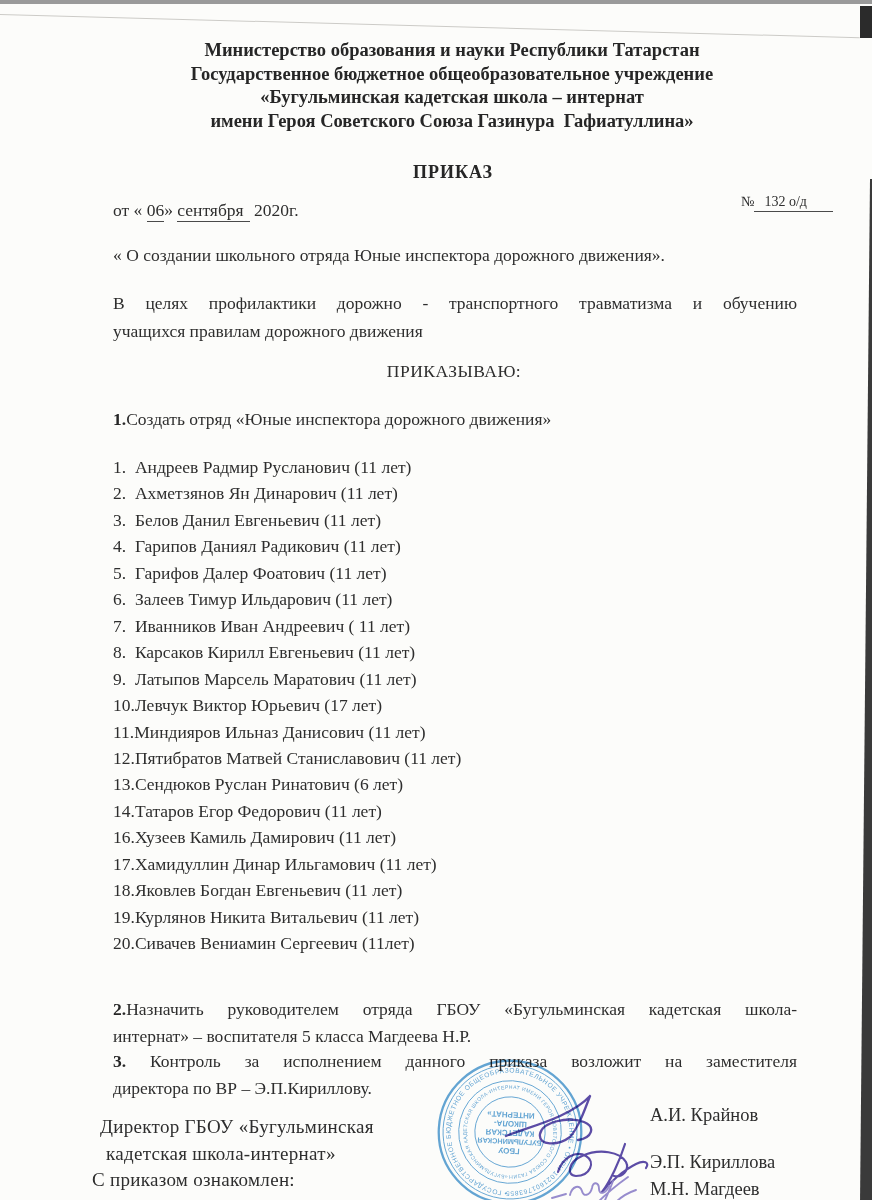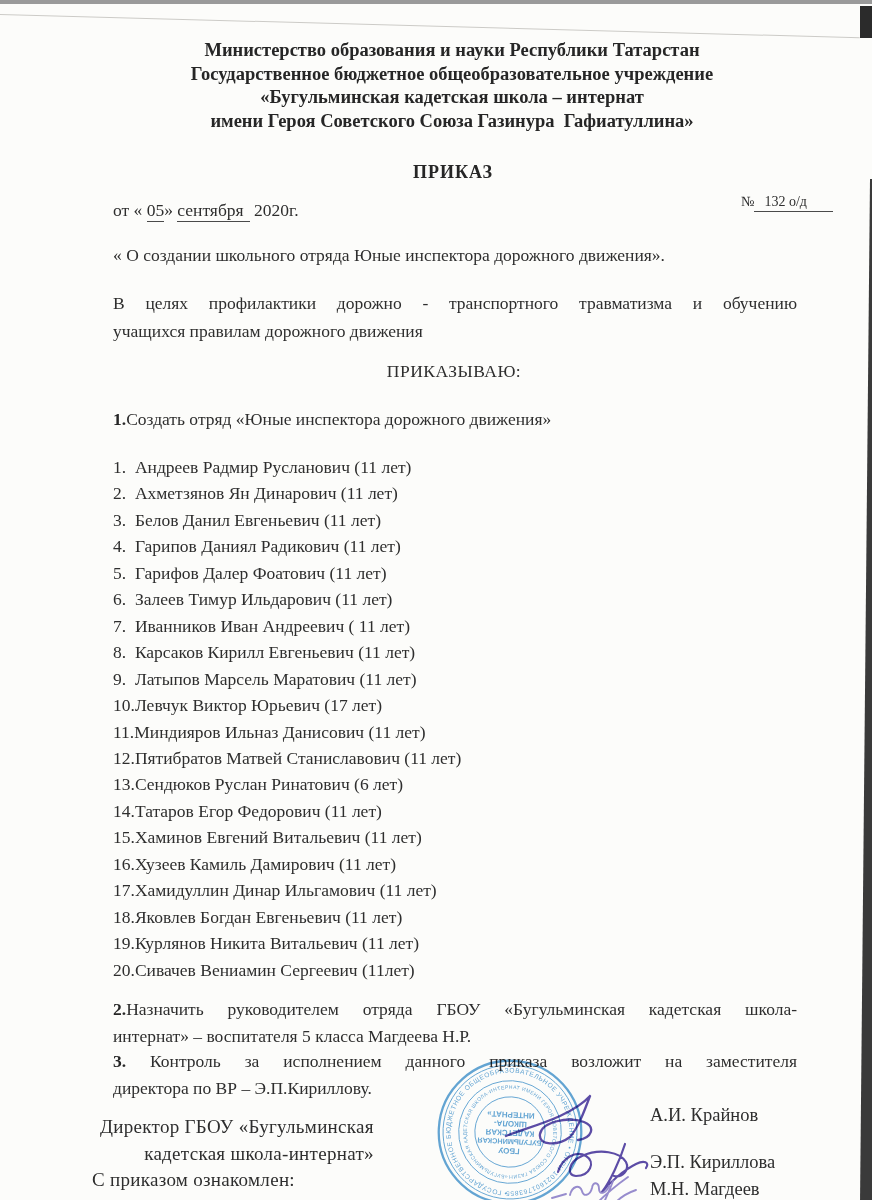--- a/index.html
+++ b/index.html
@@ -39,21 +39,21 @@
   .item1 .sub{padding-left:5px;}
   b.onum{font-weight:bold;color:#262626;}
   .roster{position:absolute;top:450px;left:113px;margin:0;padding:0;list-style:none;
     font-size:17.5px;line-height:26.45px;}
   .roster li{white-space:pre-wrap;}
   .item2{top:992px;line-height:26.5px;}
   .item3{top:1044px;line-height:26.5px;}
   
   .sign-left{position:absolute;top:1110px;left:92px;font-size:19px;line-height:26.5px;letter-spacing:0.3px;}
   .sign-left .sl-0{padding-left:8px;}
-  .sign-left .sl-1{padding-left:14px;text-align:right;}
+  .sign-left .sl-1{padding-left:14px;}
   .sign-left .sl-2{padding-left:0;}
   .sign-name{position:absolute;left:650px;font-size:18.5px;white-space:pre;}
   .sn-0{top:1101px;} .sn-1{top:1148px;} .sn-2{top:1175px;}
   
   .stamp{position:absolute;left:434px;top:1052px;width:152px;height:152px;
     mix-blend-mode:multiply;opacity:0.88;}
   .signatures{position:absolute;left:420px;top:1030px;width:310px;height:170px;
     mix-blend-mode:multiply;}
 </style>
 </head>
@@ -68,21 +68,21 @@
   <div class="letterhead">
     <div class="lh-line">Министерство образования и науки Республики Татарстан</div>
     <div class="lh-line">Государственное бюджетное общеобразовательное учреждение</div>
     <div class="lh-line">«Бугульминская кадетская школа – интернат</div>
     <div class="lh-line">имени Героя Советского Союза Газинура  Гафиатуллина»</div>
   </div>
 
   <div class="doc-type">ПРИКАЗ</div>
 
   <div class="meta-row">
-    <div class="order-date"><span>от « </span><span class="u">05</span><span>» </span><span class="u" style="padding-right:6px;">сентября</span><span> 2020г.</span></div>
+    <div class="order-date"><span>от « </span><span class="u">06</span><span>» </span><span class="u" style="padding-right:6px;">сентября</span><span> 2020г.</span></div>
     <div class="order-number"><span>№</span><span class="num-val">132 о/д</span></div>
   </div>
 
   <div class="subject">« О создании школьного отряда Юные инспектора дорожного движения».</div>
 
   <div class="par preamble">
     <div class="line-just">В целях профилактики дорожно - транспортного травматизма и обучению</div>
     <div>учащихся правилам дорожного движения</div>
   </div>
 
@@ -100,21 +100,20 @@
     <li>5.  Гарифов Далер Фоатович (11 лет)</li>
     <li>6.  Залеев Тимур Ильдарович (11 лет)</li>
     <li>7.  Иванников Иван Андреевич ( 11 лет)</li>
     <li>8.  Карсаков Кирилл Евгеньевич (11 лет)</li>
     <li>9.  Латыпов Марсель Маратович (11 лет)</li>
     <li>10.Левчук Виктор Юрьевич (17 лет)</li>
     <li>11.Миндияров Ильназ Данисович (11 лет)</li>
     <li>12.Пятибратов Матвей Станиславович (11 лет)</li>
     <li>13.Сендюков Руслан Ринатович (6 лет)</li>
     <li>14.Татаров Егор Федорович (11 лет)</li>
-    <li>15.Хаминов Евгений Витальевич (11 лет)</li>
     <li>16.Хузеев Камиль Дамирович (11 лет)</li>
     <li>17.Хамидуллин Динар Ильгамович (11 лет)</li>
     <li>18.Яковлев Богдан Евгеньевич (11 лет)</li>
     <li>19.Курлянов Никита Витальевич (11 лет)</li>
     <li>20.Сивачев Вениамин Сергеевич (11лет)</li>
   </ol>
 
   <div class="par item2">
     <div class="line-just"><b class="onum">2.</b><span>Назначить руководителем отряда ГБОУ «Бугульминская кадетская школа-</span></div>
     <div>интернат» – воспитателя 5 класса Магдеева Н.Р.</div>

